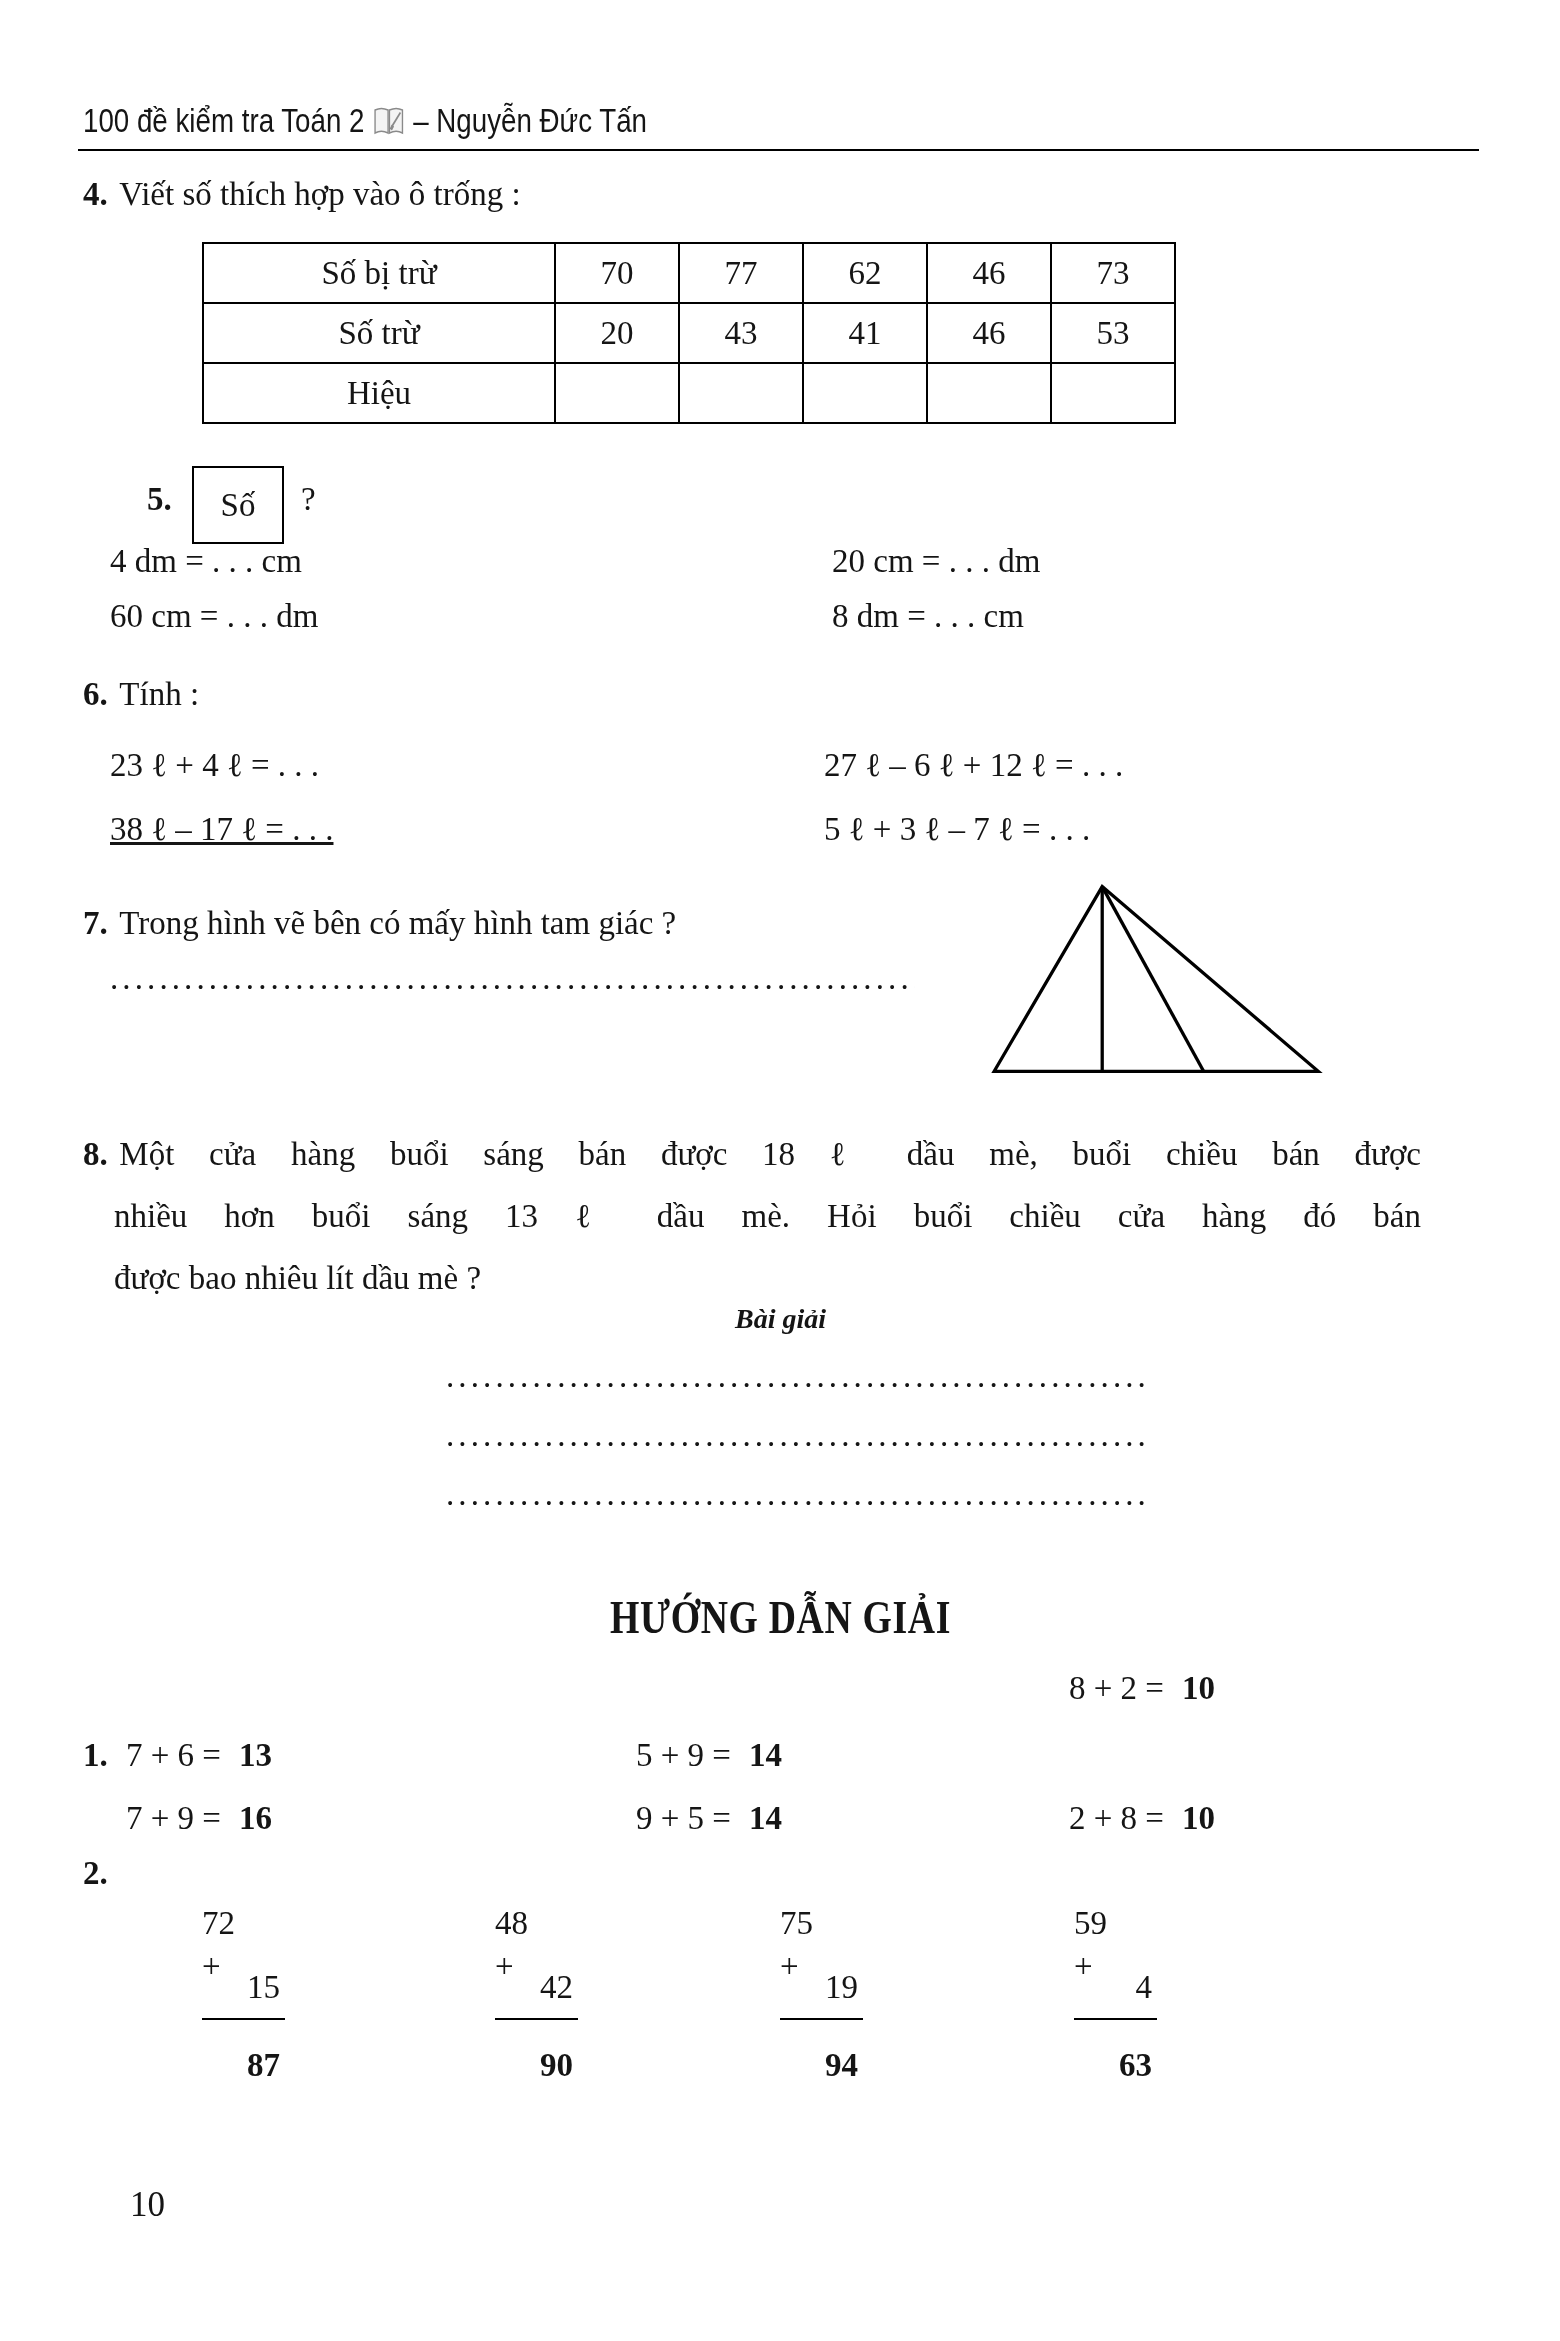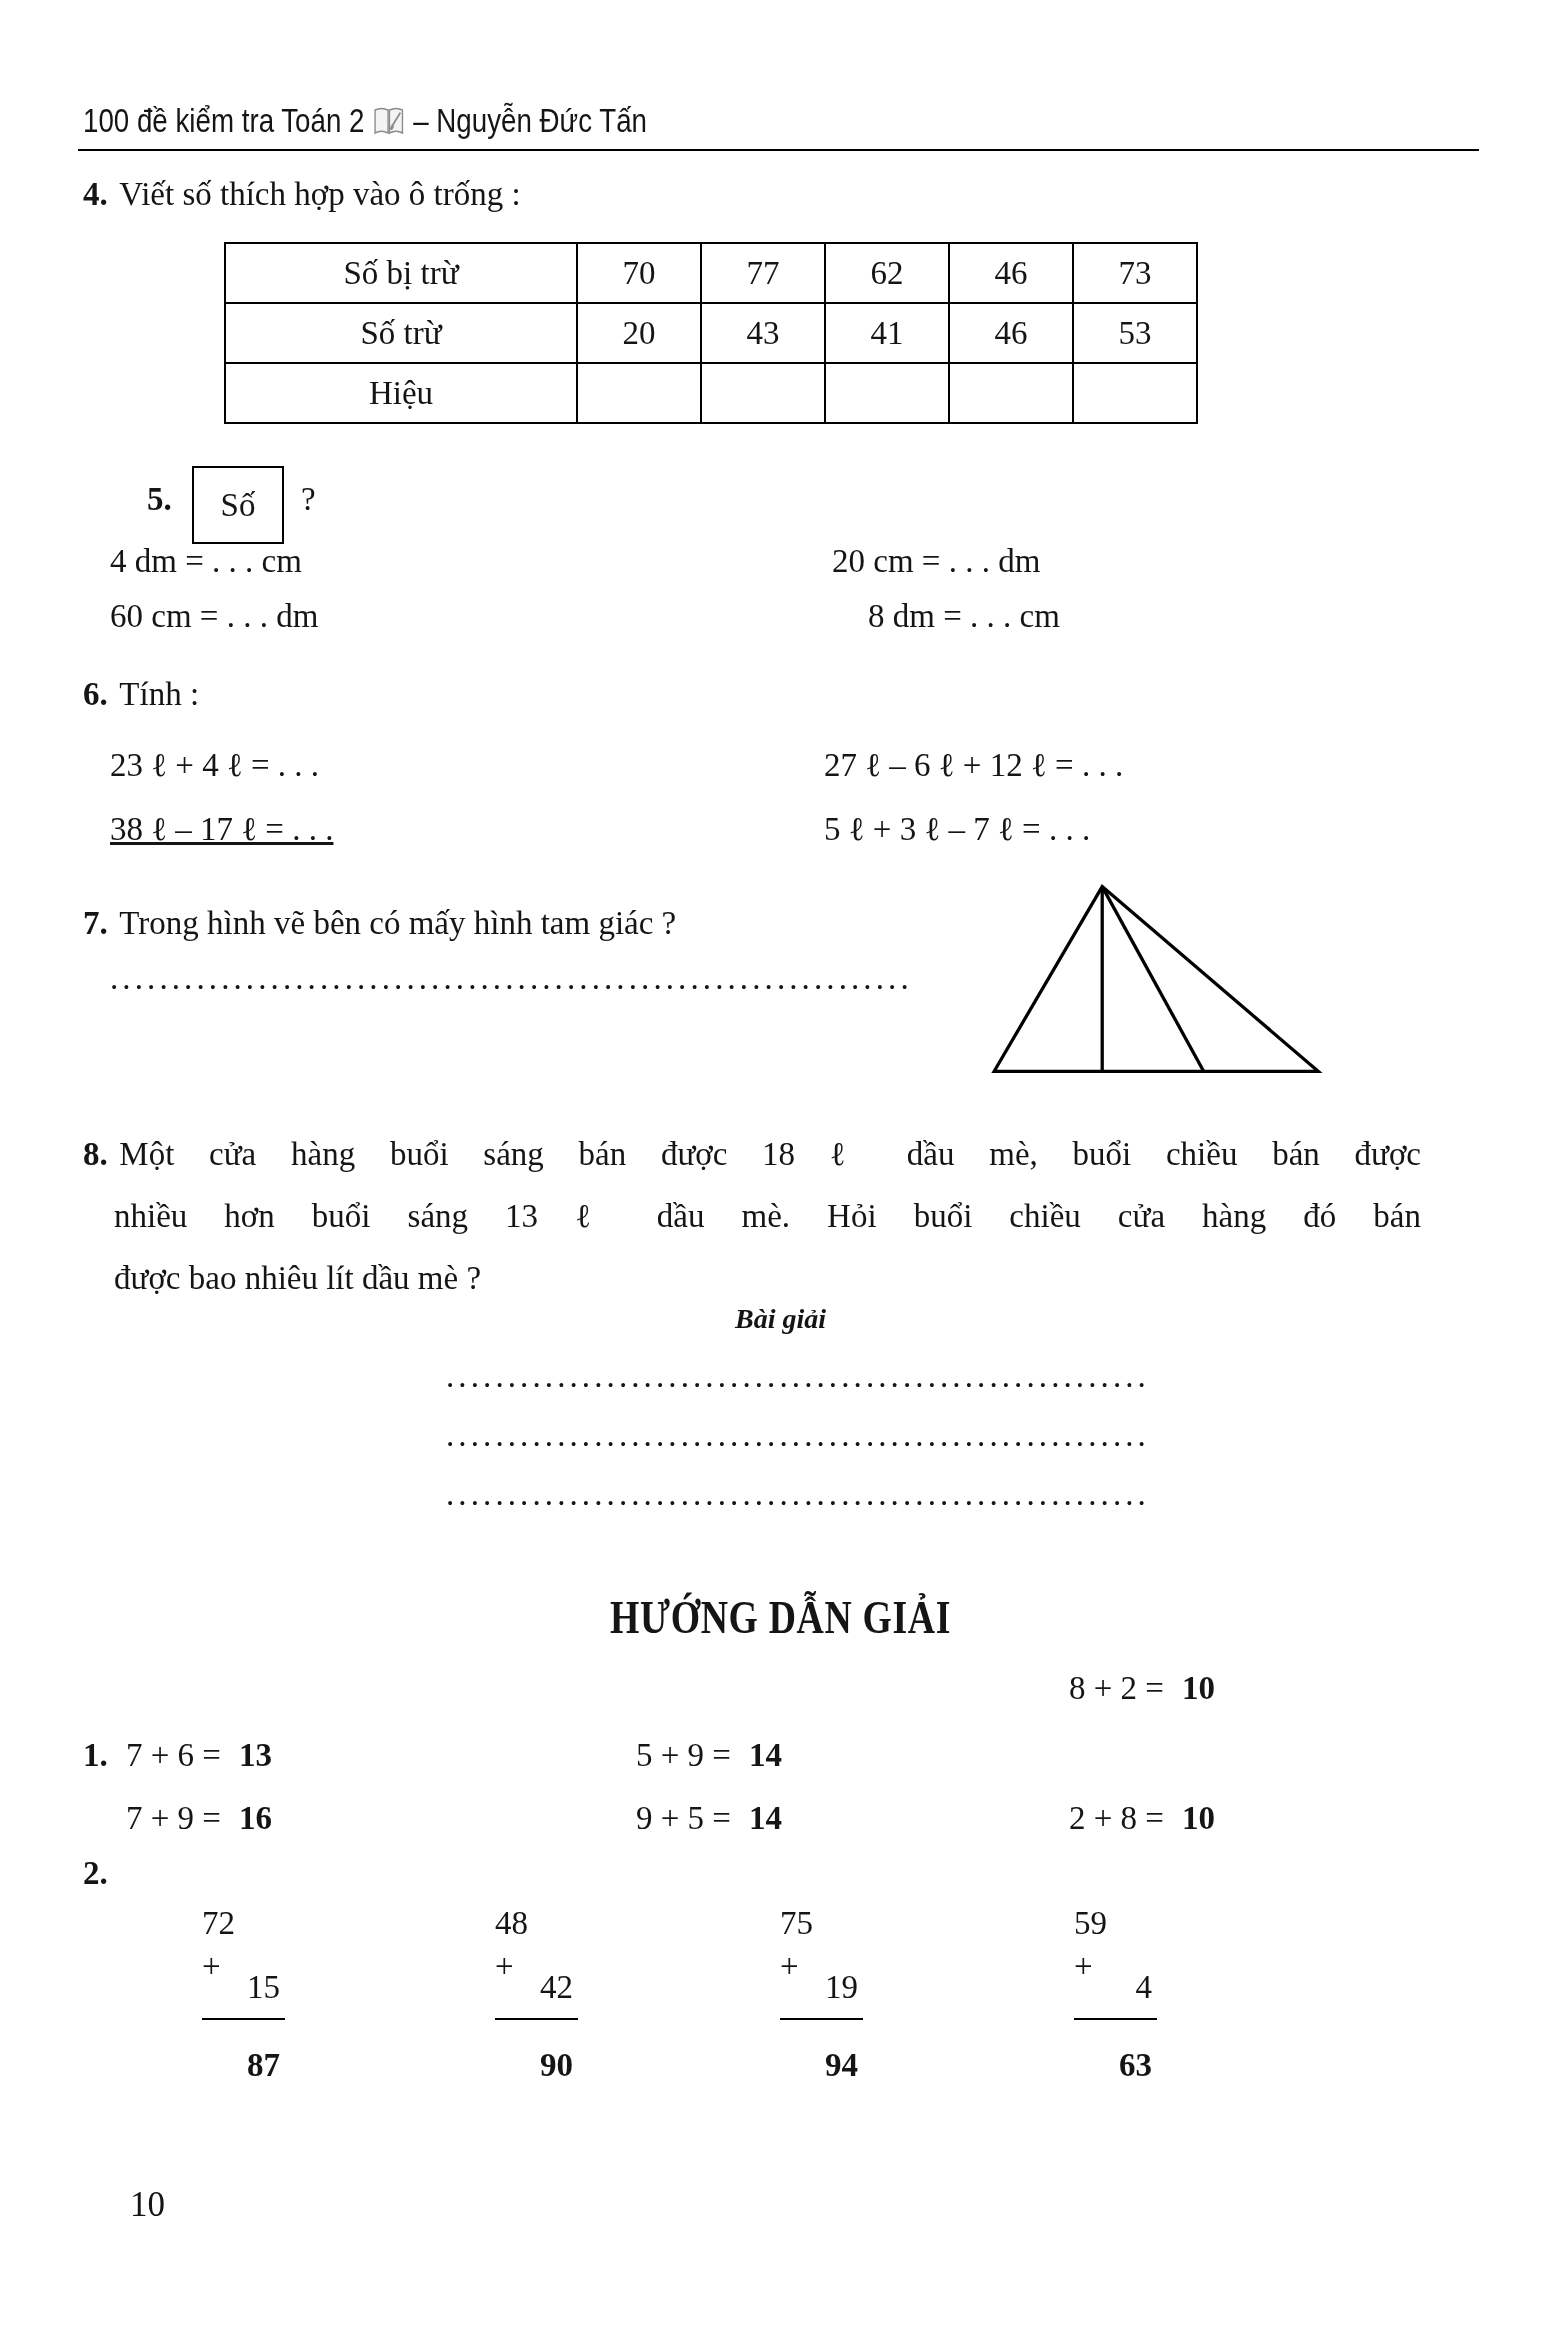--- a/index.html
+++ b/index.html
@@ -92,21 +92,21 @@
       </svg>
     </span>
     <span>– Nguyễn Đức Tấn</span>
   </div>
   <div class="abs rule" style="left:78px; top:149px; width:1401px;"></div>
 
   <div class="abs qline" style="left:83px; top:176px;">
     <span class="qnum">4.</span><span>Viết số thích hợp vào ô trống :</span>
   </div>
 
-  <table class="subtab abs" style="left:224px; top:242px;">
+  <table class="subtab abs" style="left:202px; top:242px;">
     <tbody>
         <tr>
       <td class="lab">Số bị trừ</td>
       <td class="val">70</td>
       <td class="val">77</td>
       <td class="val">62</td>
       <td class="val">46</td>
       <td class="val">73</td>
     </tr>
     <tr>
@@ -130,21 +130,21 @@
 
   <div class="abs qline b" style="left:147px; top:481px;">5.</div>
   <div class="abs numbox" style="left:192px; top:466px;">
     <span>Số</span>
   </div>
   <div class="abs qline" style="left:301px; top:481px;">?</div>
 
   <div class="abs eq" style="left:110px; top:543px;">4 dm = . . . cm</div>
   <div class="abs eq" style="left:110px; top:598px;">60 cm = . . . dm</div>
   <div class="abs eq" style="left:832px; top:543px;">20 cm = . . . dm</div>
-  <div class="abs eq" style="left:868px; top:598px;">8 dm = . . . cm</div>
+  <div class="abs eq" style="left:832px; top:598px;">8 dm = . . . cm</div>
 
   <div class="abs qline" style="left:83px; top:676px;">
     <span class="qnum">6.</span><span>Tính :</span>
   </div>
   <div class="abs eq" style="left:110px; top:747px;">23 ℓ + 4 ℓ = . . .</div>
   <div class="abs eq" style="left:110px; top:811px;text-decoration:underline;">38 ℓ – 17 ℓ = . . .</div>
   <div class="abs eq" style="left:824px; top:747px;">27 ℓ – 6 ℓ + 12 ℓ = . . .</div>
   <div class="abs eq" style="left:824px; top:811px;">5 ℓ + 3 ℓ – 7 ℓ = . . .</div>
 
   <div class="abs qline" style="left:83px; top:905px;">

